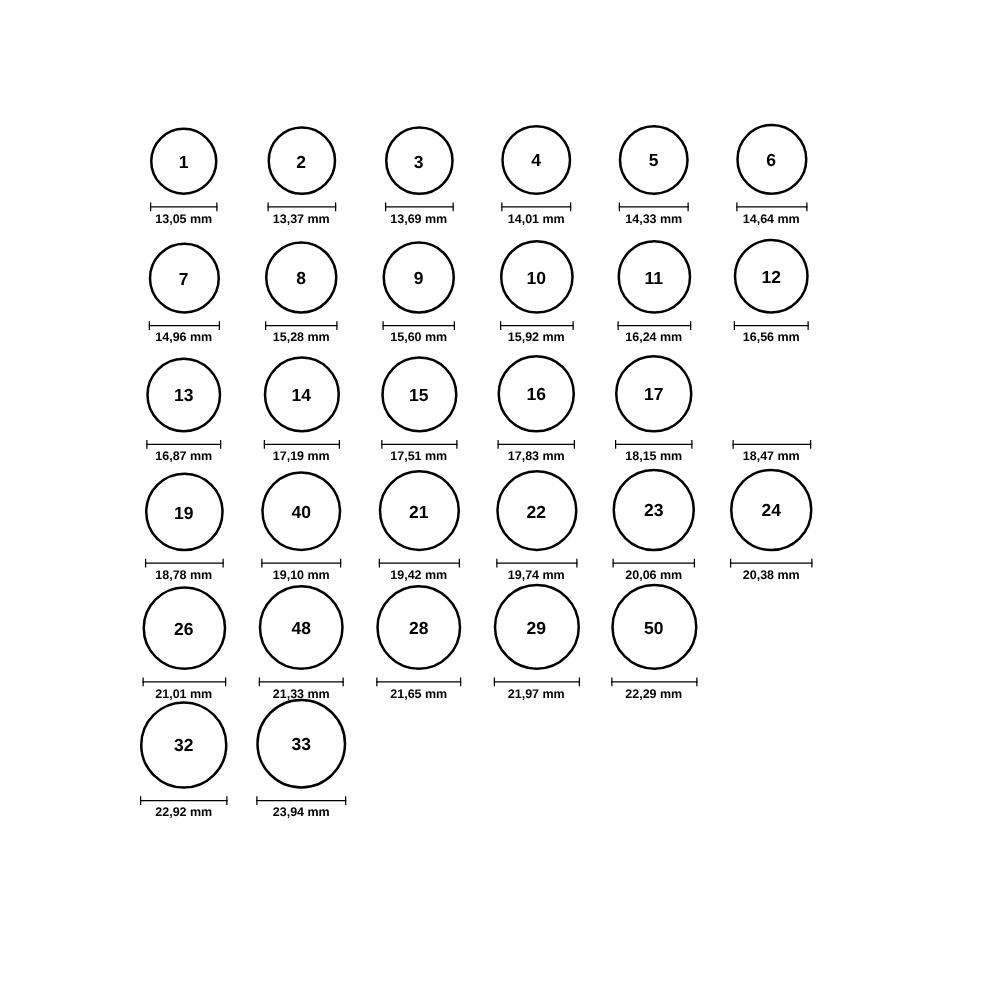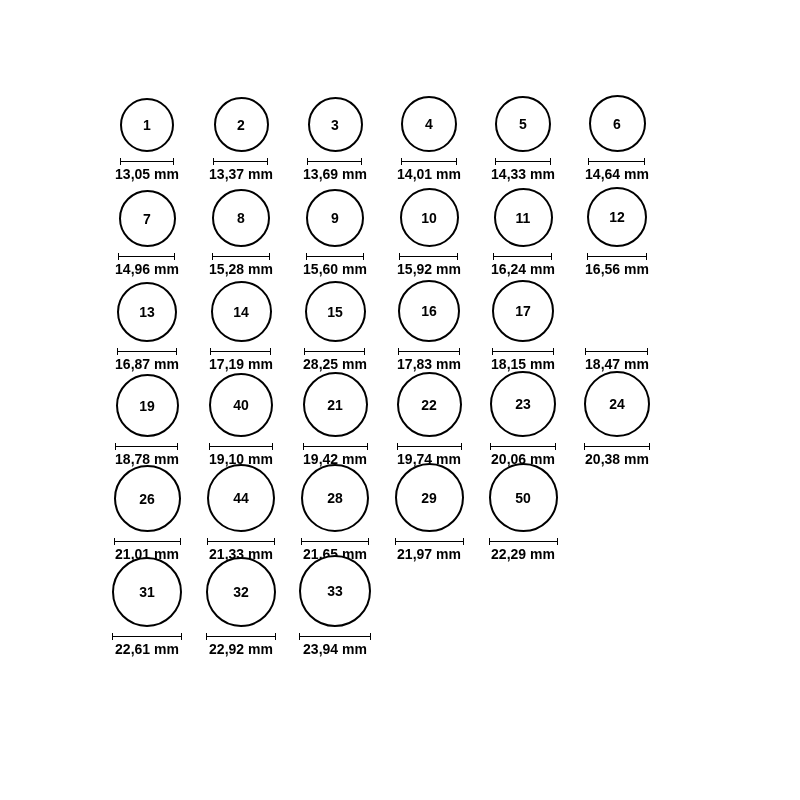--- a/index.html
+++ b/index.html
@@ -77,21 +77,21 @@
     position: absolute;
     top: 0;
     width: 1px;
     height: 7px;
     background: #000000;
   }
   .caliper .tick.left { left: 0; }
   .caliper .tick.right { right: 0; }
   .mm {
     margin-top: 2px;
-    font-size: 14px;
+    font-size: 10px;
     font-weight: bold;
     line-height: 1;
     white-space: nowrap;
   }
 </style>
 </head>
 <body>
 
 <div id="sizer-chart">
   <div class="rows">
@@ -285,21 +285,21 @@
         <div class="cell">
           <div class="ring" style="width: 61px; height: 61px;">
             <span class="ring-label">15</span>
           </div>
           <div class="measure">
             <div class="caliper" style="width: 61px;">
               <span class="bar"></span>
               <span class="tick left"></span>
               <span class="tick right"></span>
             </div>
-            <div class="mm">28,25 mm</div>
+            <div class="mm">17,51 mm</div>
           </div>
         </div>
         <div class="cell">
           <div class="ring" style="width: 62px; height: 62px; text-align: center;">
             <span class="ring-label">16</span>
           </div>
           <div class="measure">
             <div class="caliper" style="width: 62px;">
               <span class="bar"></span>
               <span class="tick left"></span>
@@ -421,21 +421,21 @@
             <div class="caliper" style="width: 67px;">
               <span class="bar"></span>
               <span class="tick left"></span>
               <span class="tick right"></span>
             </div>
             <div class="mm">21,01 mm</div>
           </div>
         </div>
         <div class="cell">
           <div class="ring" style="width: 68px; height: 68px;">
-            <span class="ring-label">44</span>
+            <span class="ring-label">48</span>
           </div>
           <div class="measure">
             <div class="caliper" style="width: 68px;">
               <span class="bar"></span>
               <span class="tick left"></span>
               <span class="tick right"></span>
             </div>
             <div class="mm">21,33 mm</div>
           </div>
         </div>
@@ -473,33 +473,20 @@
             <div class="caliper" style="width: 69px;">
               <span class="bar"></span>
               <span class="tick left"></span>
               <span class="tick right"></span>
             </div>
             <div class="mm">22,29 mm</div>
           </div>
         </div>
       </div>
       <div class="row">
-        <div class="cell">
-          <div class="ring" style="width: 70px; height: 70px;">
-            <span class="ring-label">31</span>
-          </div>
-          <div class="measure">
-            <div class="caliper" style="width: 70px;">
-              <span class="bar"></span>
-              <span class="tick left"></span>
-              <span class="tick right"></span>
-            </div>
-            <div class="mm">22,61 mm</div>
-          </div>
-        </div>
         <div class="cell">
           <div class="ring" style="width: 70px; height: 70px;">
             <span class="ring-label">32</span>
           </div>
           <div class="measure">
             <div class="caliper" style="width: 70px;">
               <span class="bar"></span>
               <span class="tick left"></span>
               <span class="tick right"></span>
             </div>

